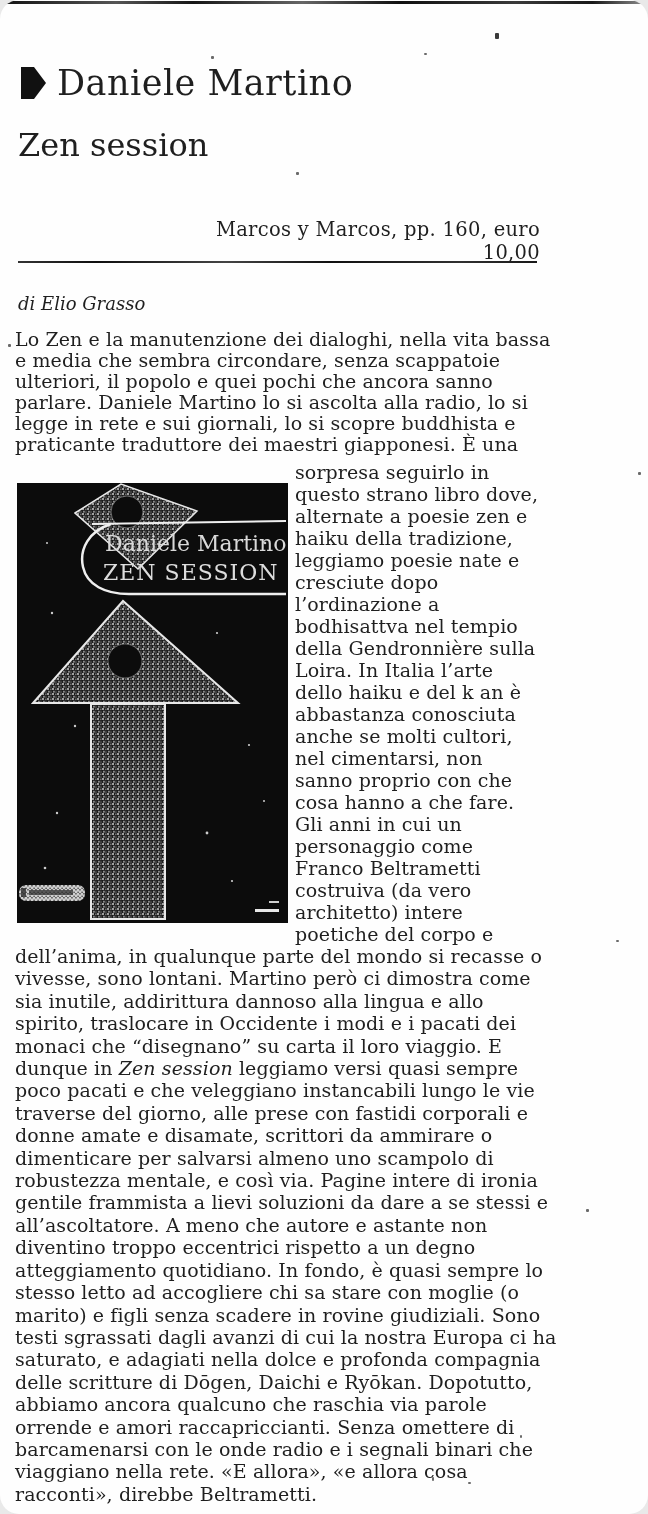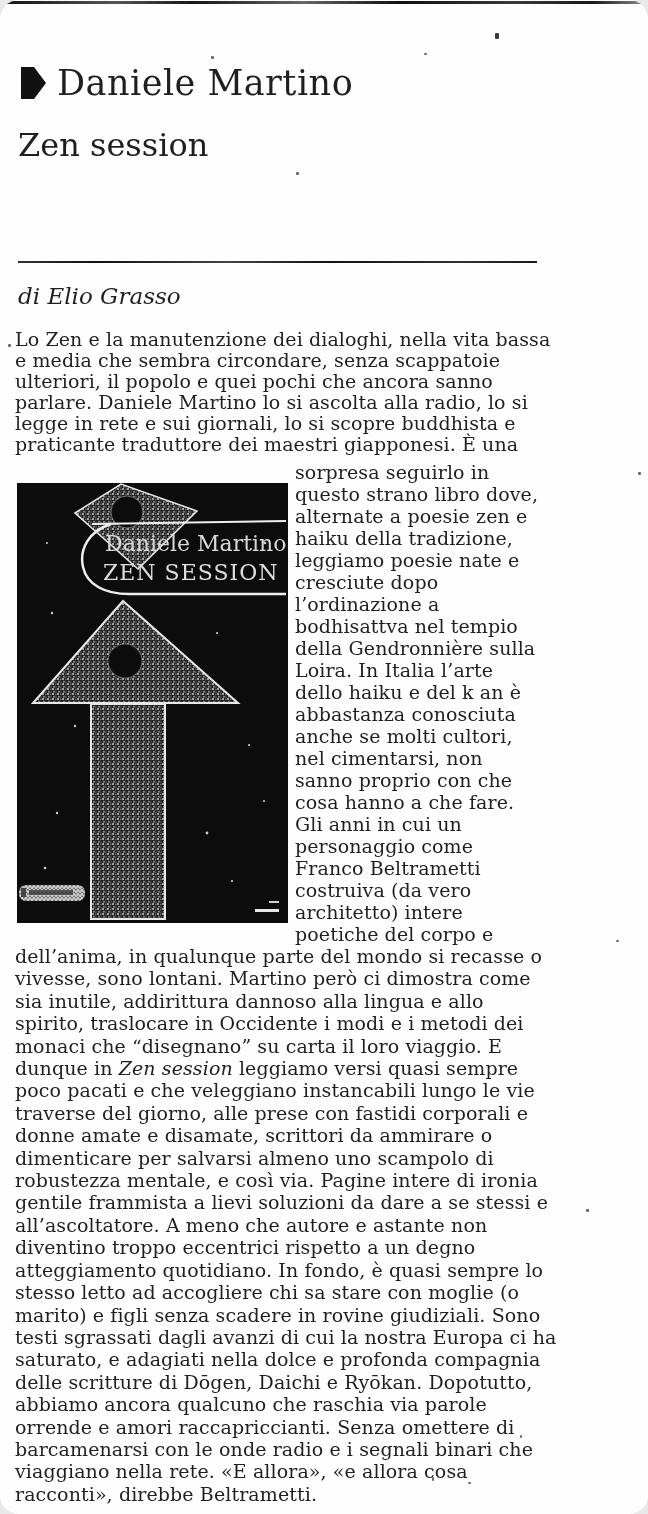--- a/index.html
+++ b/index.html
@@ -12,21 +12,21 @@
     background:linear-gradient(90deg,#111 0%,#555 18%,#161616 30%,#666 47%,#101010 62%,#3a3a3a 80%,#181818 92%,#8a8a8a 100%);}
   .author-row{position:absolute;left:21px;top:64px;display:flex;align-items:center;gap:11px;}
   .marker{width:25px;height:32px;background:#111;
     clip-path:polygon(0 0,52% 0,100% 50%,52% 100%,0 100%);flex:0 0 auto;}
   .author{font-size:35px;line-height:38px;letter-spacing:.5px;}
   .book-title{position:absolute;left:18px;top:126px;font-size:32px;line-height:38px;}
   .publisher{position:absolute;left:200px;top:218px;width:340px;text-align:right;
     font-size:19.5px;letter-spacing:.3px;}
   .rule{position:absolute;left:18px;top:261px;width:519px;height:2px;
     background:linear-gradient(90deg,#333,#0f0f0f 15%,#444 40%,#101010 60%,#303030 85%,#181818);}
-  .byline{position:absolute;left:18px;top:283px;font-size:23px;font-style:italic;}
+  .byline{position:absolute;left:18px;top:293px;font-size:18px;font-style:italic;}
   .body-text{white-space:pre-line;font-size:19px;letter-spacing:.1px;}
   .para-top{position:absolute;left:15px;top:329px;width:610px;line-height:21px;}
   .para-right{position:absolute;left:295px;top:461px;width:300px;line-height:22px;}
   .para-bottom{position:absolute;left:15px;top:945px;width:615px;line-height:22.4px;}
   .cover{position:absolute;left:17px;top:483px;width:271px;height:440px;}
   .cover svg{display:block;}
   .cover-title-text{font-family:"DejaVu Serif","Liberation Serif",serif;}
   .speck{position:absolute;background:#6a6a6a;border-radius:1px;}
   i{font-style:italic;}
 </style>
@@ -37,20 +37,21 @@
 
   <div class="scan-top-line"></div>
 
   <div class="author-row">
     <div class="marker"></div>
     <div class="author">Daniele Martino</div>
   </div>
 
   <div class="book-title">Zen session</div>
 
+  <div class="publisher">Marcos y Marcos, pp. 160, euro 10,00</div>
 
   <div class="rule"></div>
 
   <div class="byline">di Elio Grasso</div>
 
   <div class="body-text para-top">Lo Zen e la manutenzione dei dialoghi, nella vita bassa
 e media che sembra circondare, senza scappatoie
 ulteriori, il popolo e quei pochi che ancora sanno
 parlare. Daniele Martino lo si ascolta alla radio, lo si
 legge in rete e sui giornali, lo si scopre buddhista e
@@ -123,21 +124,21 @@
 Gli anni in cui un
 personaggio come
 Franco Beltrametti
 costruiva (da vero
 architetto) intere
 poetiche del corpo e</div>
 
   <div class="body-text para-bottom"><span>dell’anima, in qualunque parte del mondo si recasse o
 vivesse, sono lontani. Martino però ci dimostra come
 sia inutile, addirittura dannoso alla lingua e allo
-spirito, traslocare in Occidente i modi e i metodi dei
+spirito, traslocare in Occidente i modi e i pacati dei
 monaci che “disegnano” su carta il loro viaggio. E
 dunque in </span><i>Zen session</i><span> leggiamo versi quasi sempre
 poco pacati e che veleggiano instancabili lungo le vie
 traverse del giorno, alle prese con fastidi corporali e
 donne amate e disamate, scrittori da ammirare o
 dimenticare per salvarsi almeno uno scampolo di
 robustezza mentale, e così via. Pagine intere di ironia
 gentile frammista a lievi soluzioni da dare a se stessi e
 all’ascoltatore. A meno che autore e astante non
 diventino troppo eccentrici rispetto a un degno

